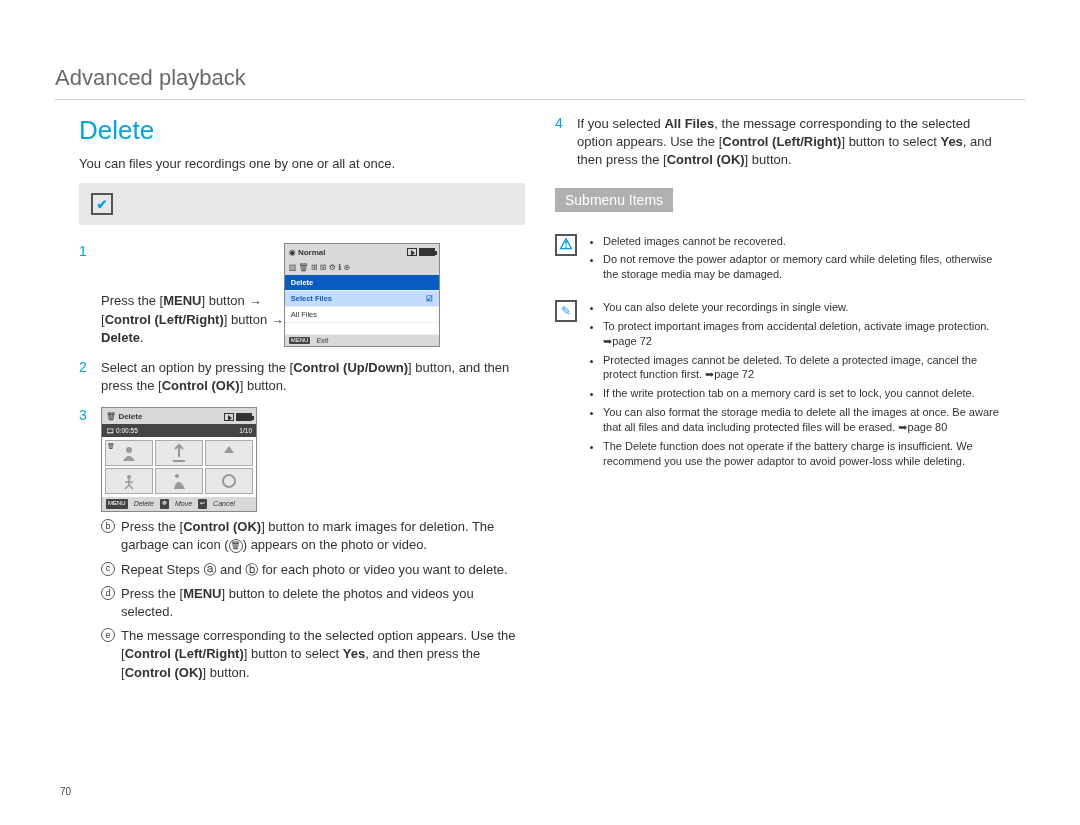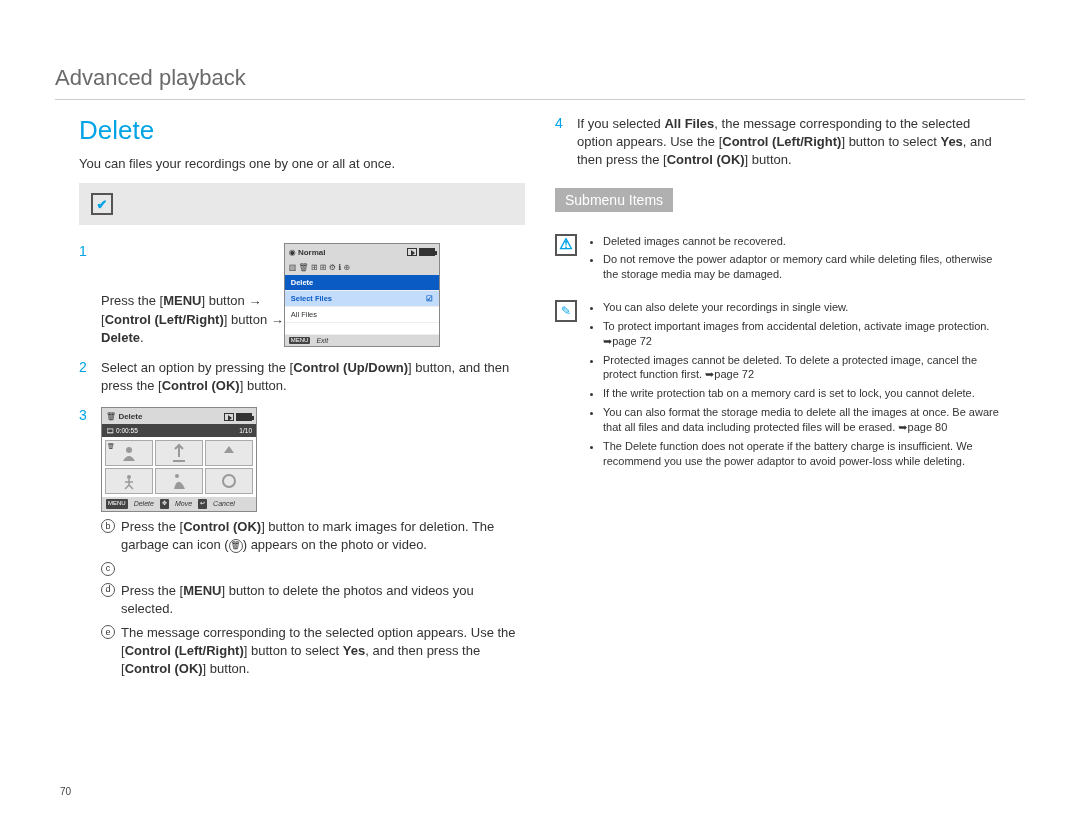--- a/index.html
+++ b/index.html
@@ -251,20 +251,21 @@
               </div>
             </div>
           </div>
           <ul class="substeps">
             <li>
                 <span class="sub-marker">b</span>
               <span>Press the [<b>Control (OK)</b>] button to mark images for deletion. The garbage can icon (<span class="trash-inline">🗑</span>) appears on the photo or video.</span>
             </li>
             <li>
                 <span class="sub-marker">c</span>
+              <span>Repeat Steps ⓐ and ⓑ for each photo or video you want to delete.</span>
             </li>
             <li>
                 <span class="sub-marker">d</span>
               <span>Press the [<b>MENU</b>] button to delete the photos and videos you selected.</span>
             </li>
             <li>
                 <span class="sub-marker">e</span>
               <span>The message corresponding to the selected option appears. Use the [<b>Control (Left/Right)</b>] button to select <b>Yes</b>, and then press the [<b>Control (OK)</b>] button.</span>
             </li>
           </ul>

